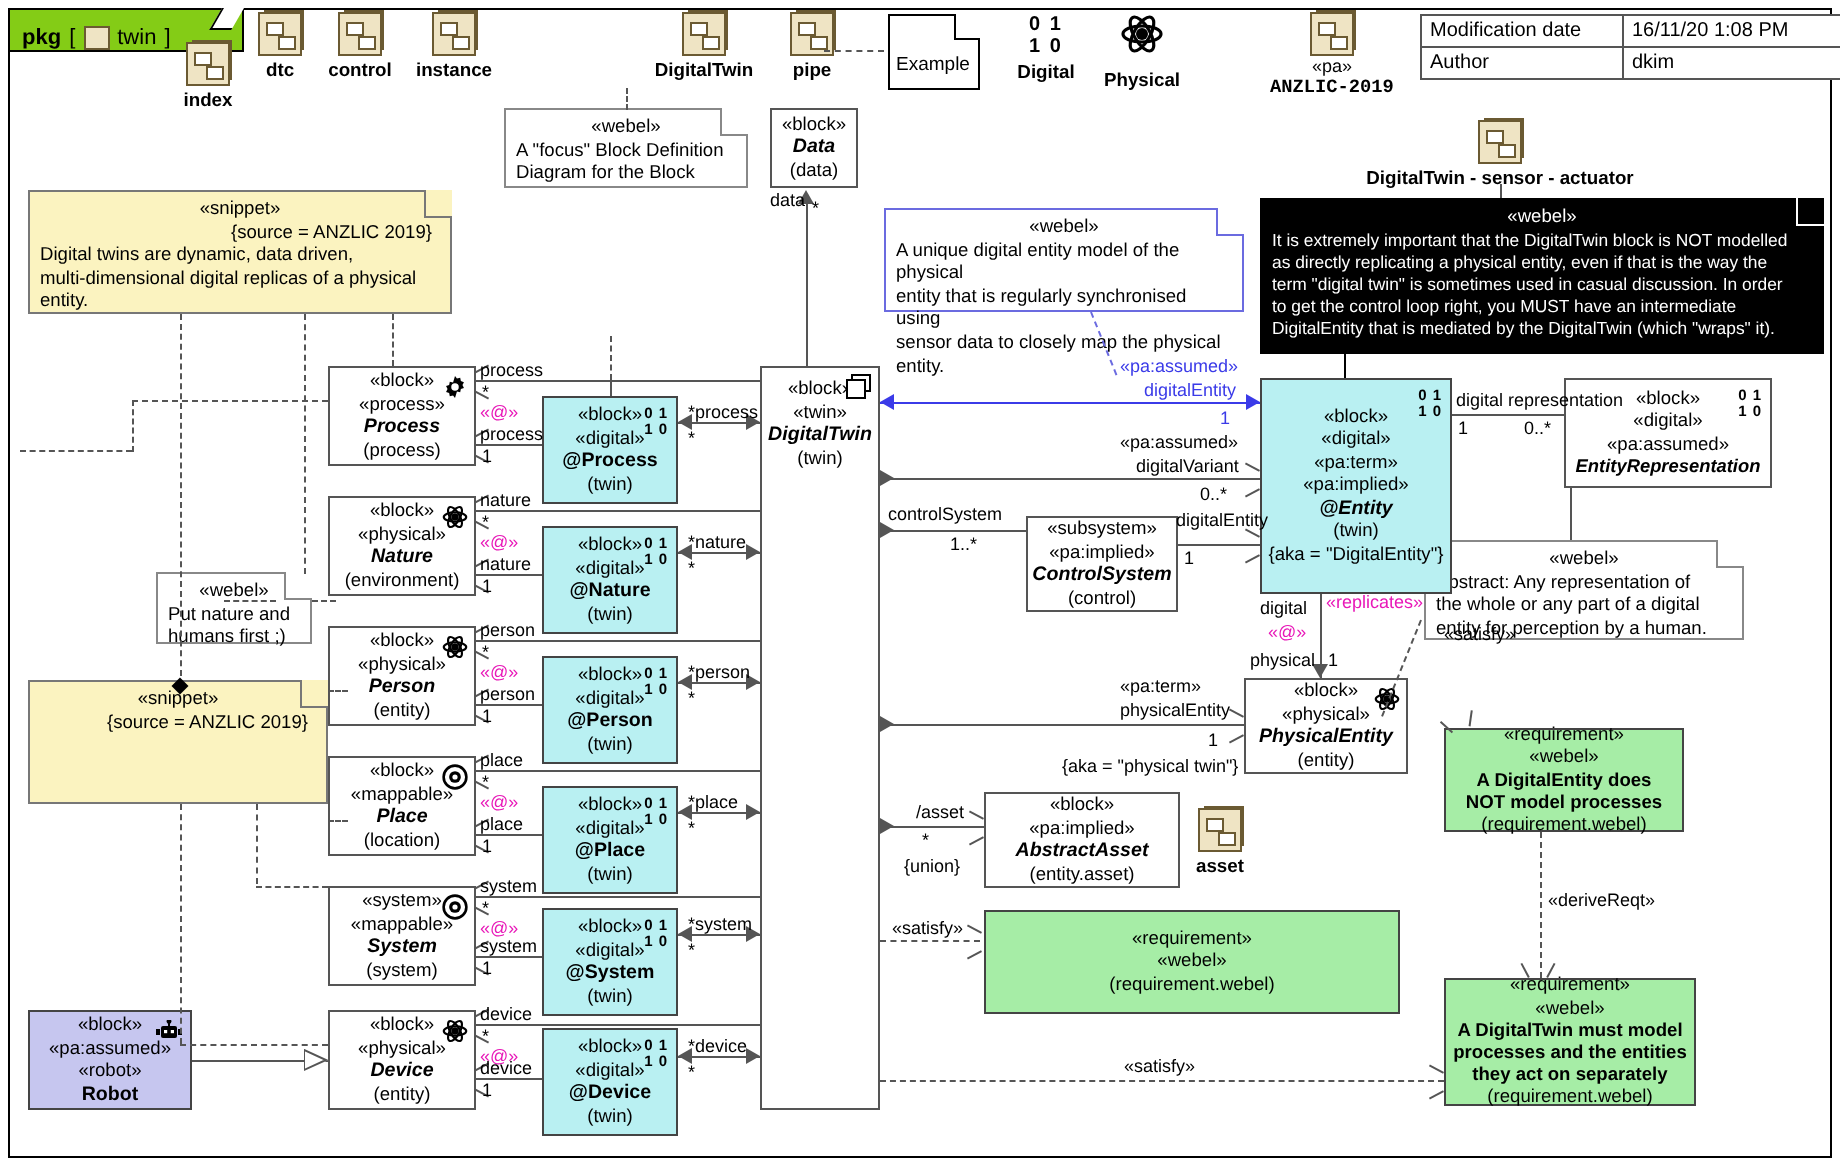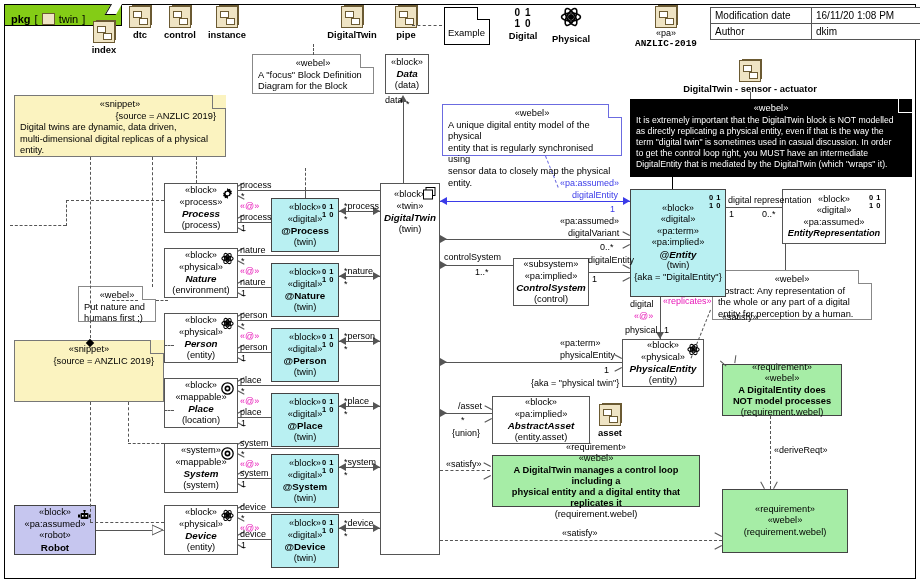--- a/index.html
+++ b/index.html
@@ -505,27 +505,28 @@
   <div class="abs blk green" style="left:722px;top:364px;width:120px;height:52px;">
     <div class="stereo">«requirement»</div>
     <div class="stereo">«webel»</div>
     <div class="nmplain" style="white-space:pre-line;font-size:9.3px;line-height:11px;">A DigitalEntity does
 NOT model processes</div>
     <div class="sub">(requirement.webel)</div>
   </div>
   <div class="abs blk green" style="left:722px;top:489px;width:126px;height:64px;">
     <div class="stereo">«requirement»</div>
     <div class="stereo">«webel»</div>
+    <div class="nmplain" style="white-space:pre-line;font-size:9.3px;line-height:11px;">A DigitalTwin must model
+processes and the entities
+they act on separately</div>
     <div class="sub">(requirement.webel)</div>
   </div>
   <div class="abs blk green" style="left:492px;top:455px;width:208px;height:52px;">
     <div class="stereo">«requirement»</div>
     <div class="stereo">«webel»</div>
-    <div class="nmplain" style="white-space:pre-line;font-size:9.3px;line-height:11px;">A DigitalTwin manages a control loop including a
-physical entity and a digital entity that replicates it</div>
     <div class="sub">(requirement.webel)</div>
   </div>
 
   <div class="hl" style="left:238px;top:190px;width:142px;"></div>
   <div class="open-l" style="left:238px;top:186px;"></div>
   <div class="lab" style="left:240px;top:180px;">process</div>
   <div class="lab" style="left:241px;top:191px;">*</div>
   <div class="lab mag" style="left:240px;top:201px;">«@»</div>
   <div class="hl" style="left:238px;top:222px;width:33px;"></div>
   <div class="open-l" style="left:238px;top:218px;"></div>

